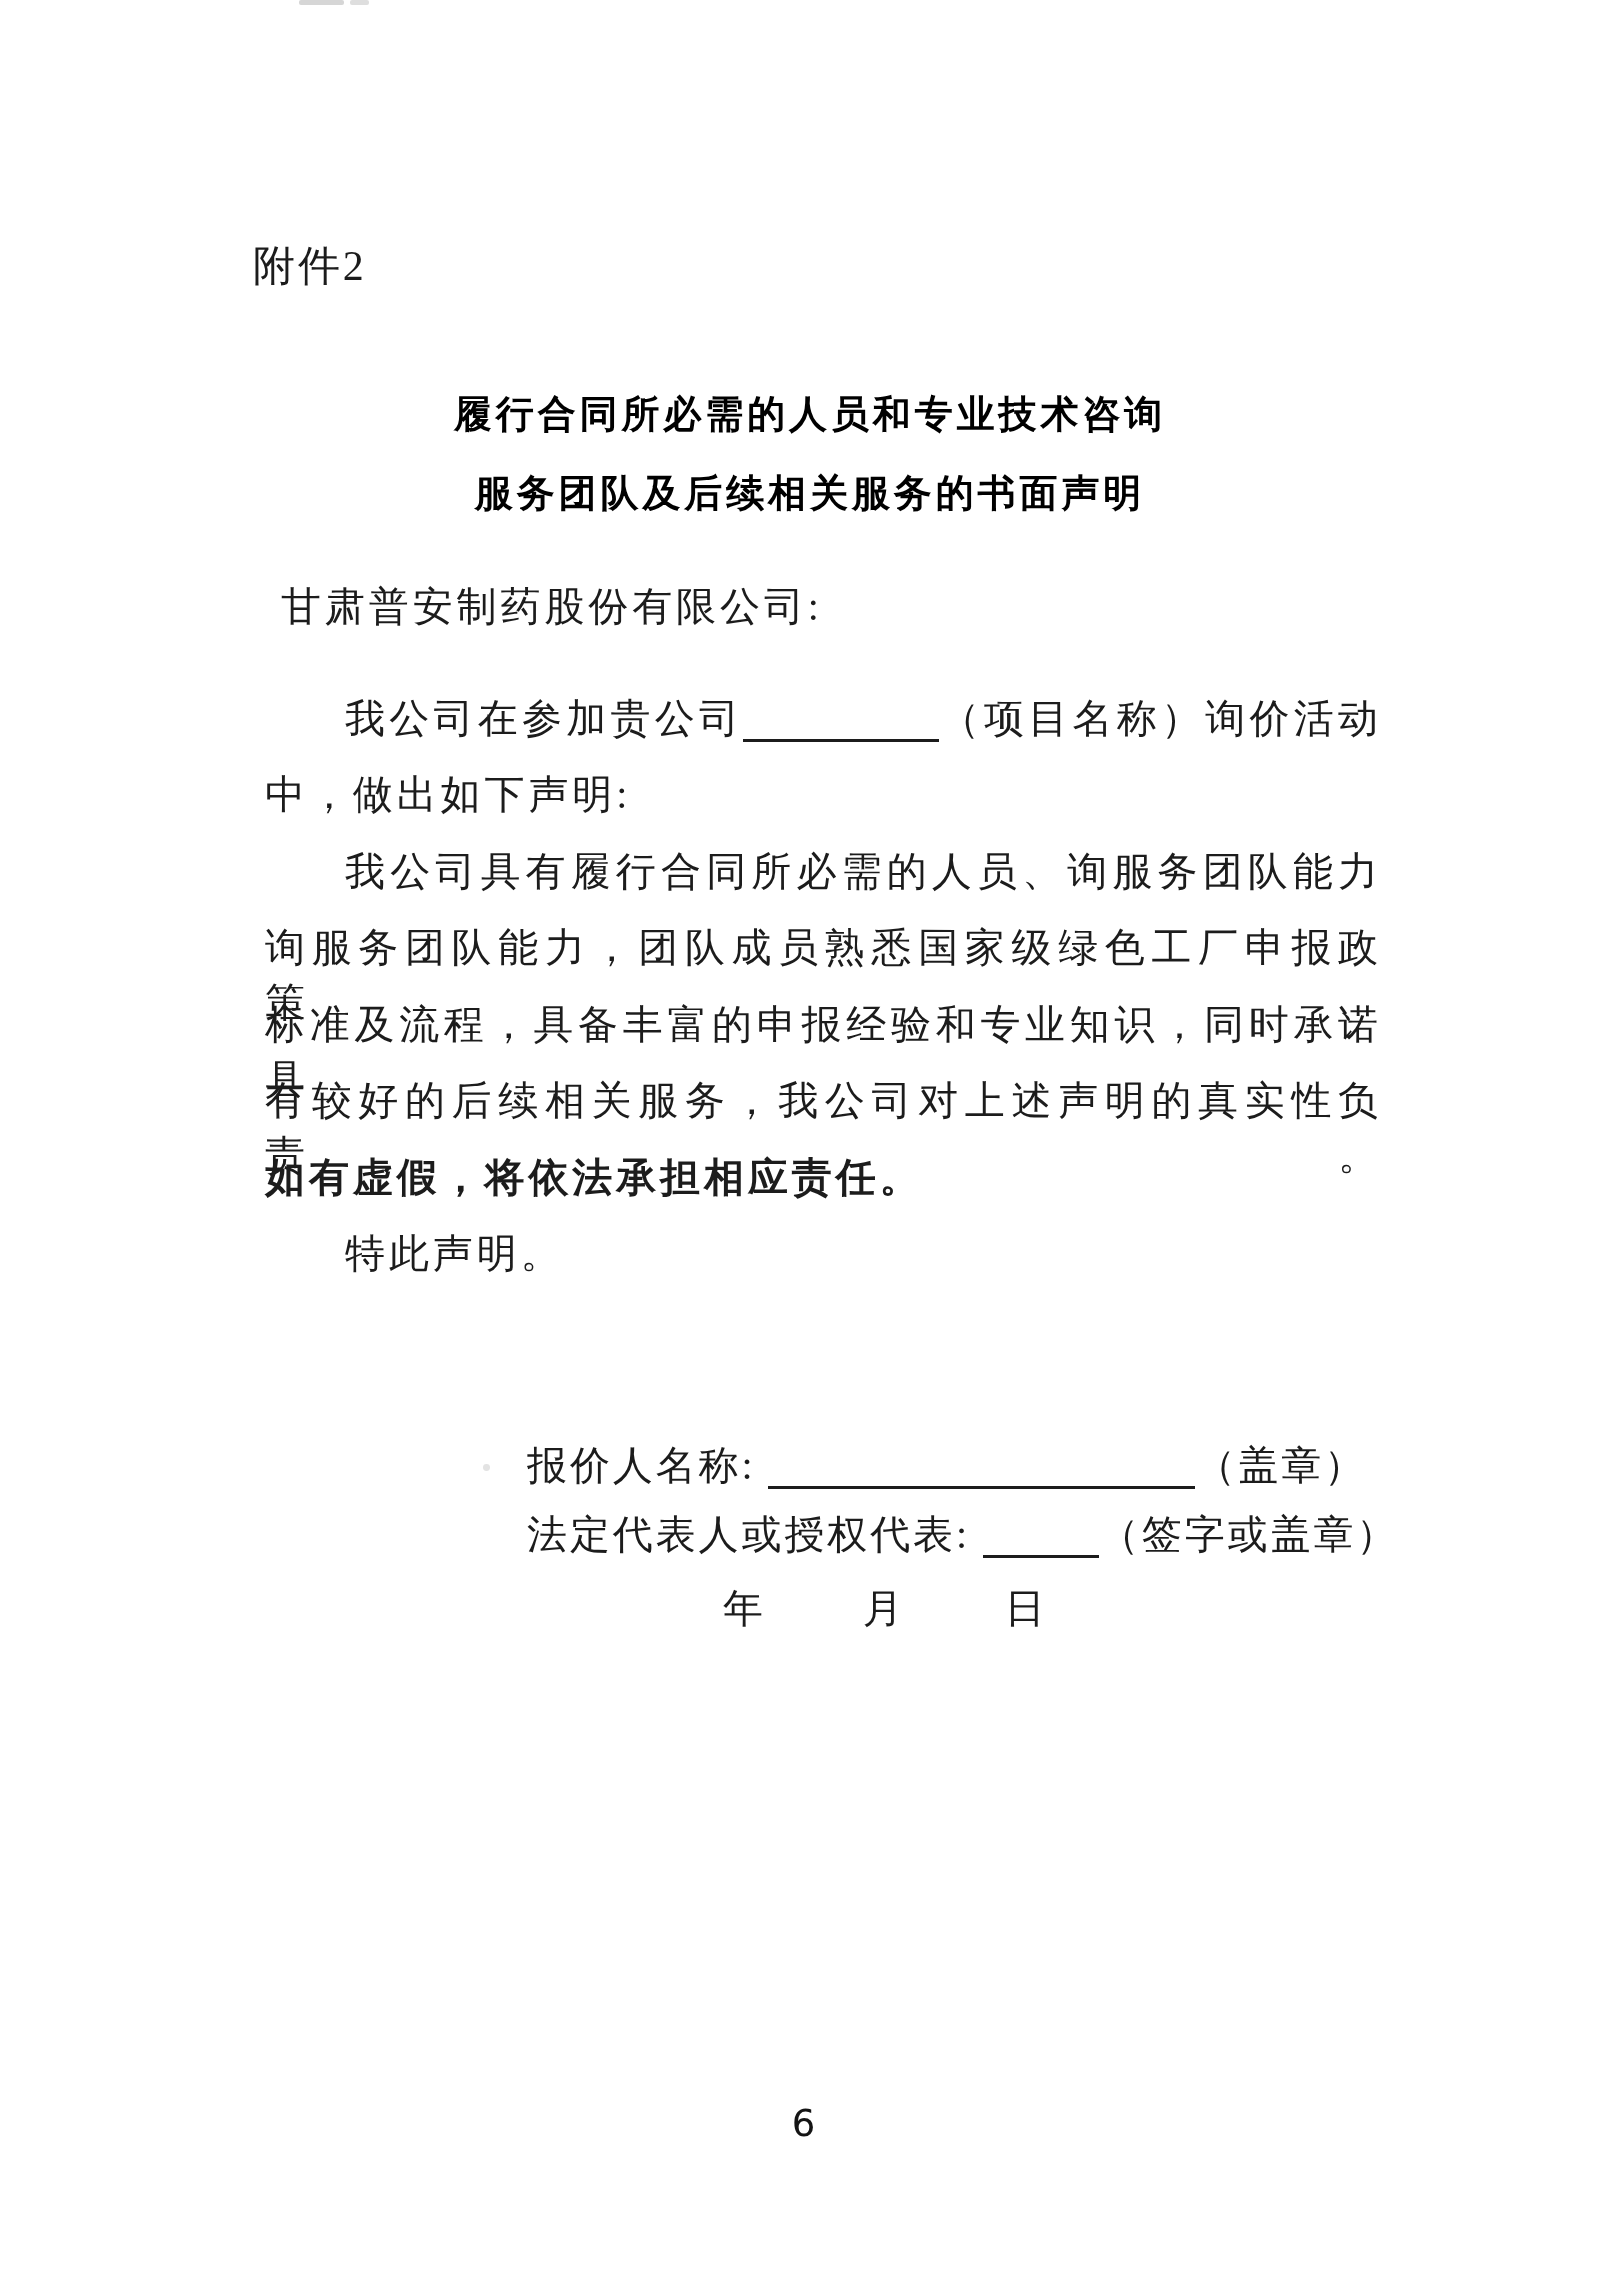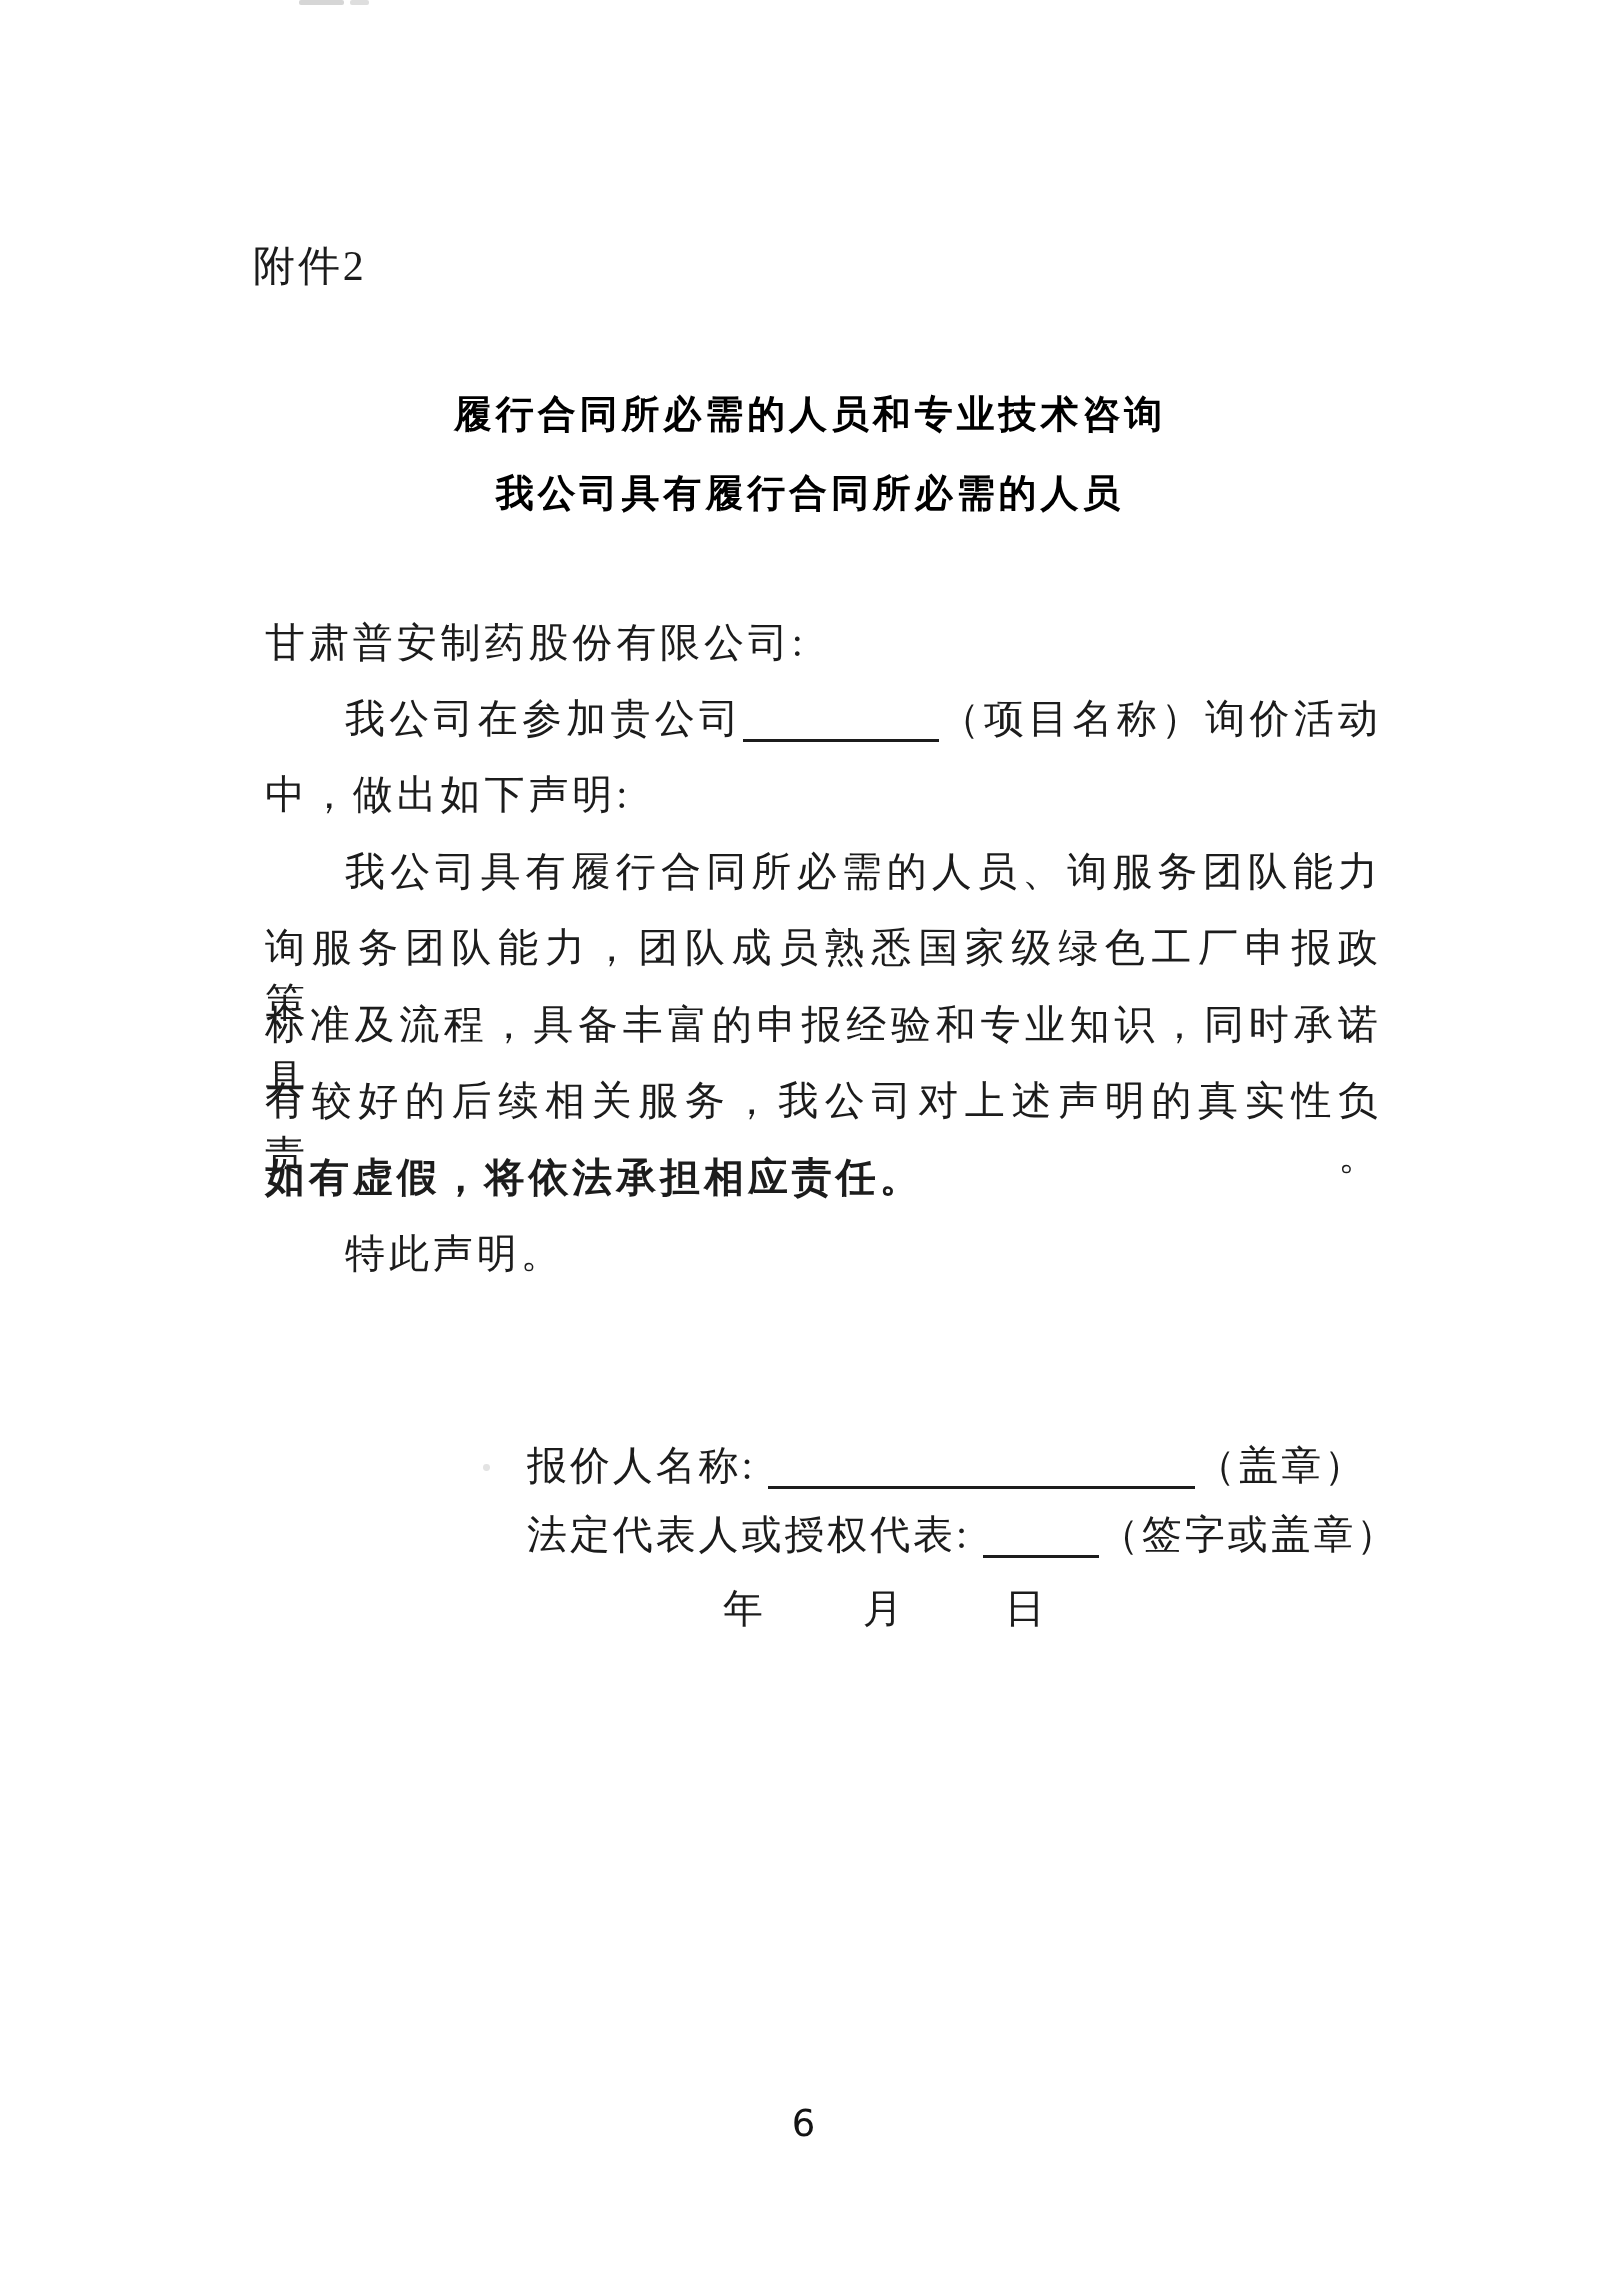--- a/index.html
+++ b/index.html
@@ -57,21 +57,21 @@
     letter-spacing: 3.9px;
     white-space: nowrap;
   }
   .body-line.justify {
     white-space: normal;
     text-align: justify;
     text-align-last: justify;
   }
   .body-line.indent { text-indent: 80px; }
 
-  .l1 { top: 615px; }
+  .l1 { top: 579px; margin-left: 16px; }
   .l2 { top: 691px; }
   .l3 { top: 767px; }
   .l4 { top: 844px; }
   .l5 { top: 920px; }
   .l6 { top: 997px; }
   .l7 { top: 1073px; }
   .l8 { top: 1150px; font-weight: bold; }
   .l9 { top: 1226px; }
 
   .blank-line {
@@ -118,21 +118,21 @@
 
   <div class="smudge s1"></div>
   <div class="smudge s2"></div>
   <div class="tick-mark"></div>
   <div class="speck"></div>
 
   <div class="attachment-label">附件2</div>
 
   <div class="doc-title">
     <div>履行合同所必需的人员和专业技术咨询</div>
-    <div>我公司具有履行合同所必需的人员</div>
+    <div>服务团队及后续相关服务的书面声明</div>
   </div>
 
   <div class="body-line l1">甘肃普安制药股份有限公司:</div>
 
   <div class="body-line l3">中，做出如下声明:</div>
 
   <div class="body-line l2 indent justify">
     <span>我公司在参加贵公司</span><span class="blank-line blank-project"></span><span>（项目名称）询价活动</span>
   </div>
 

